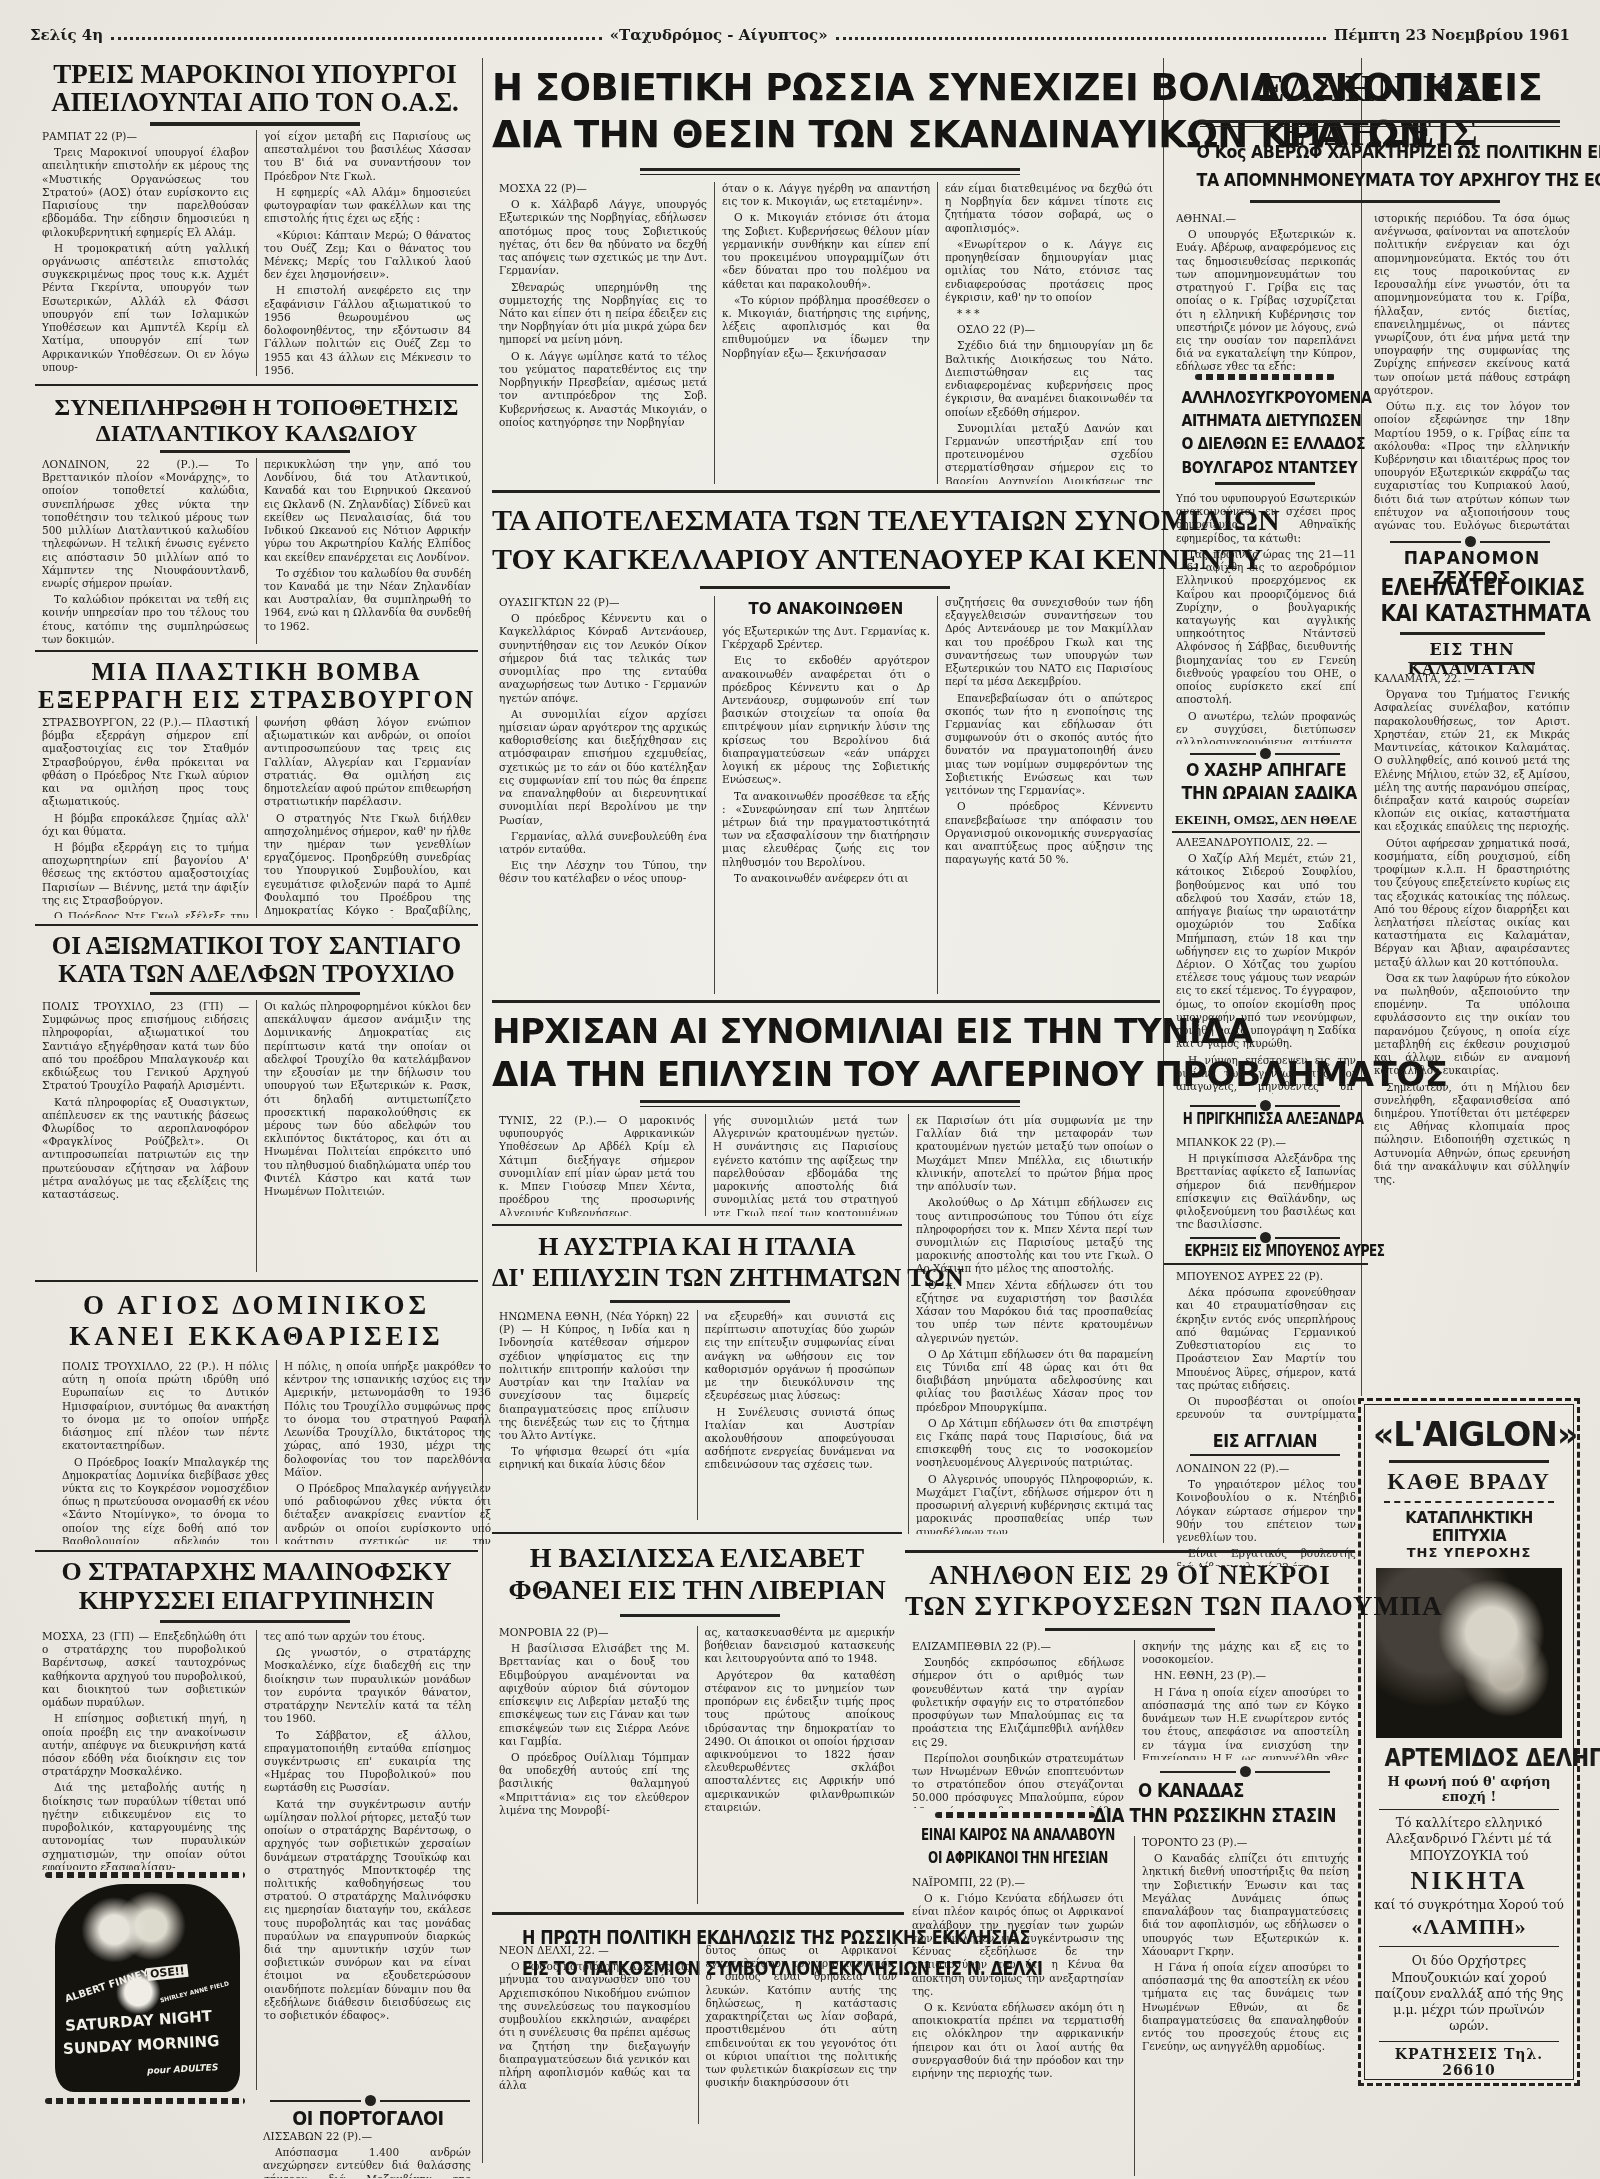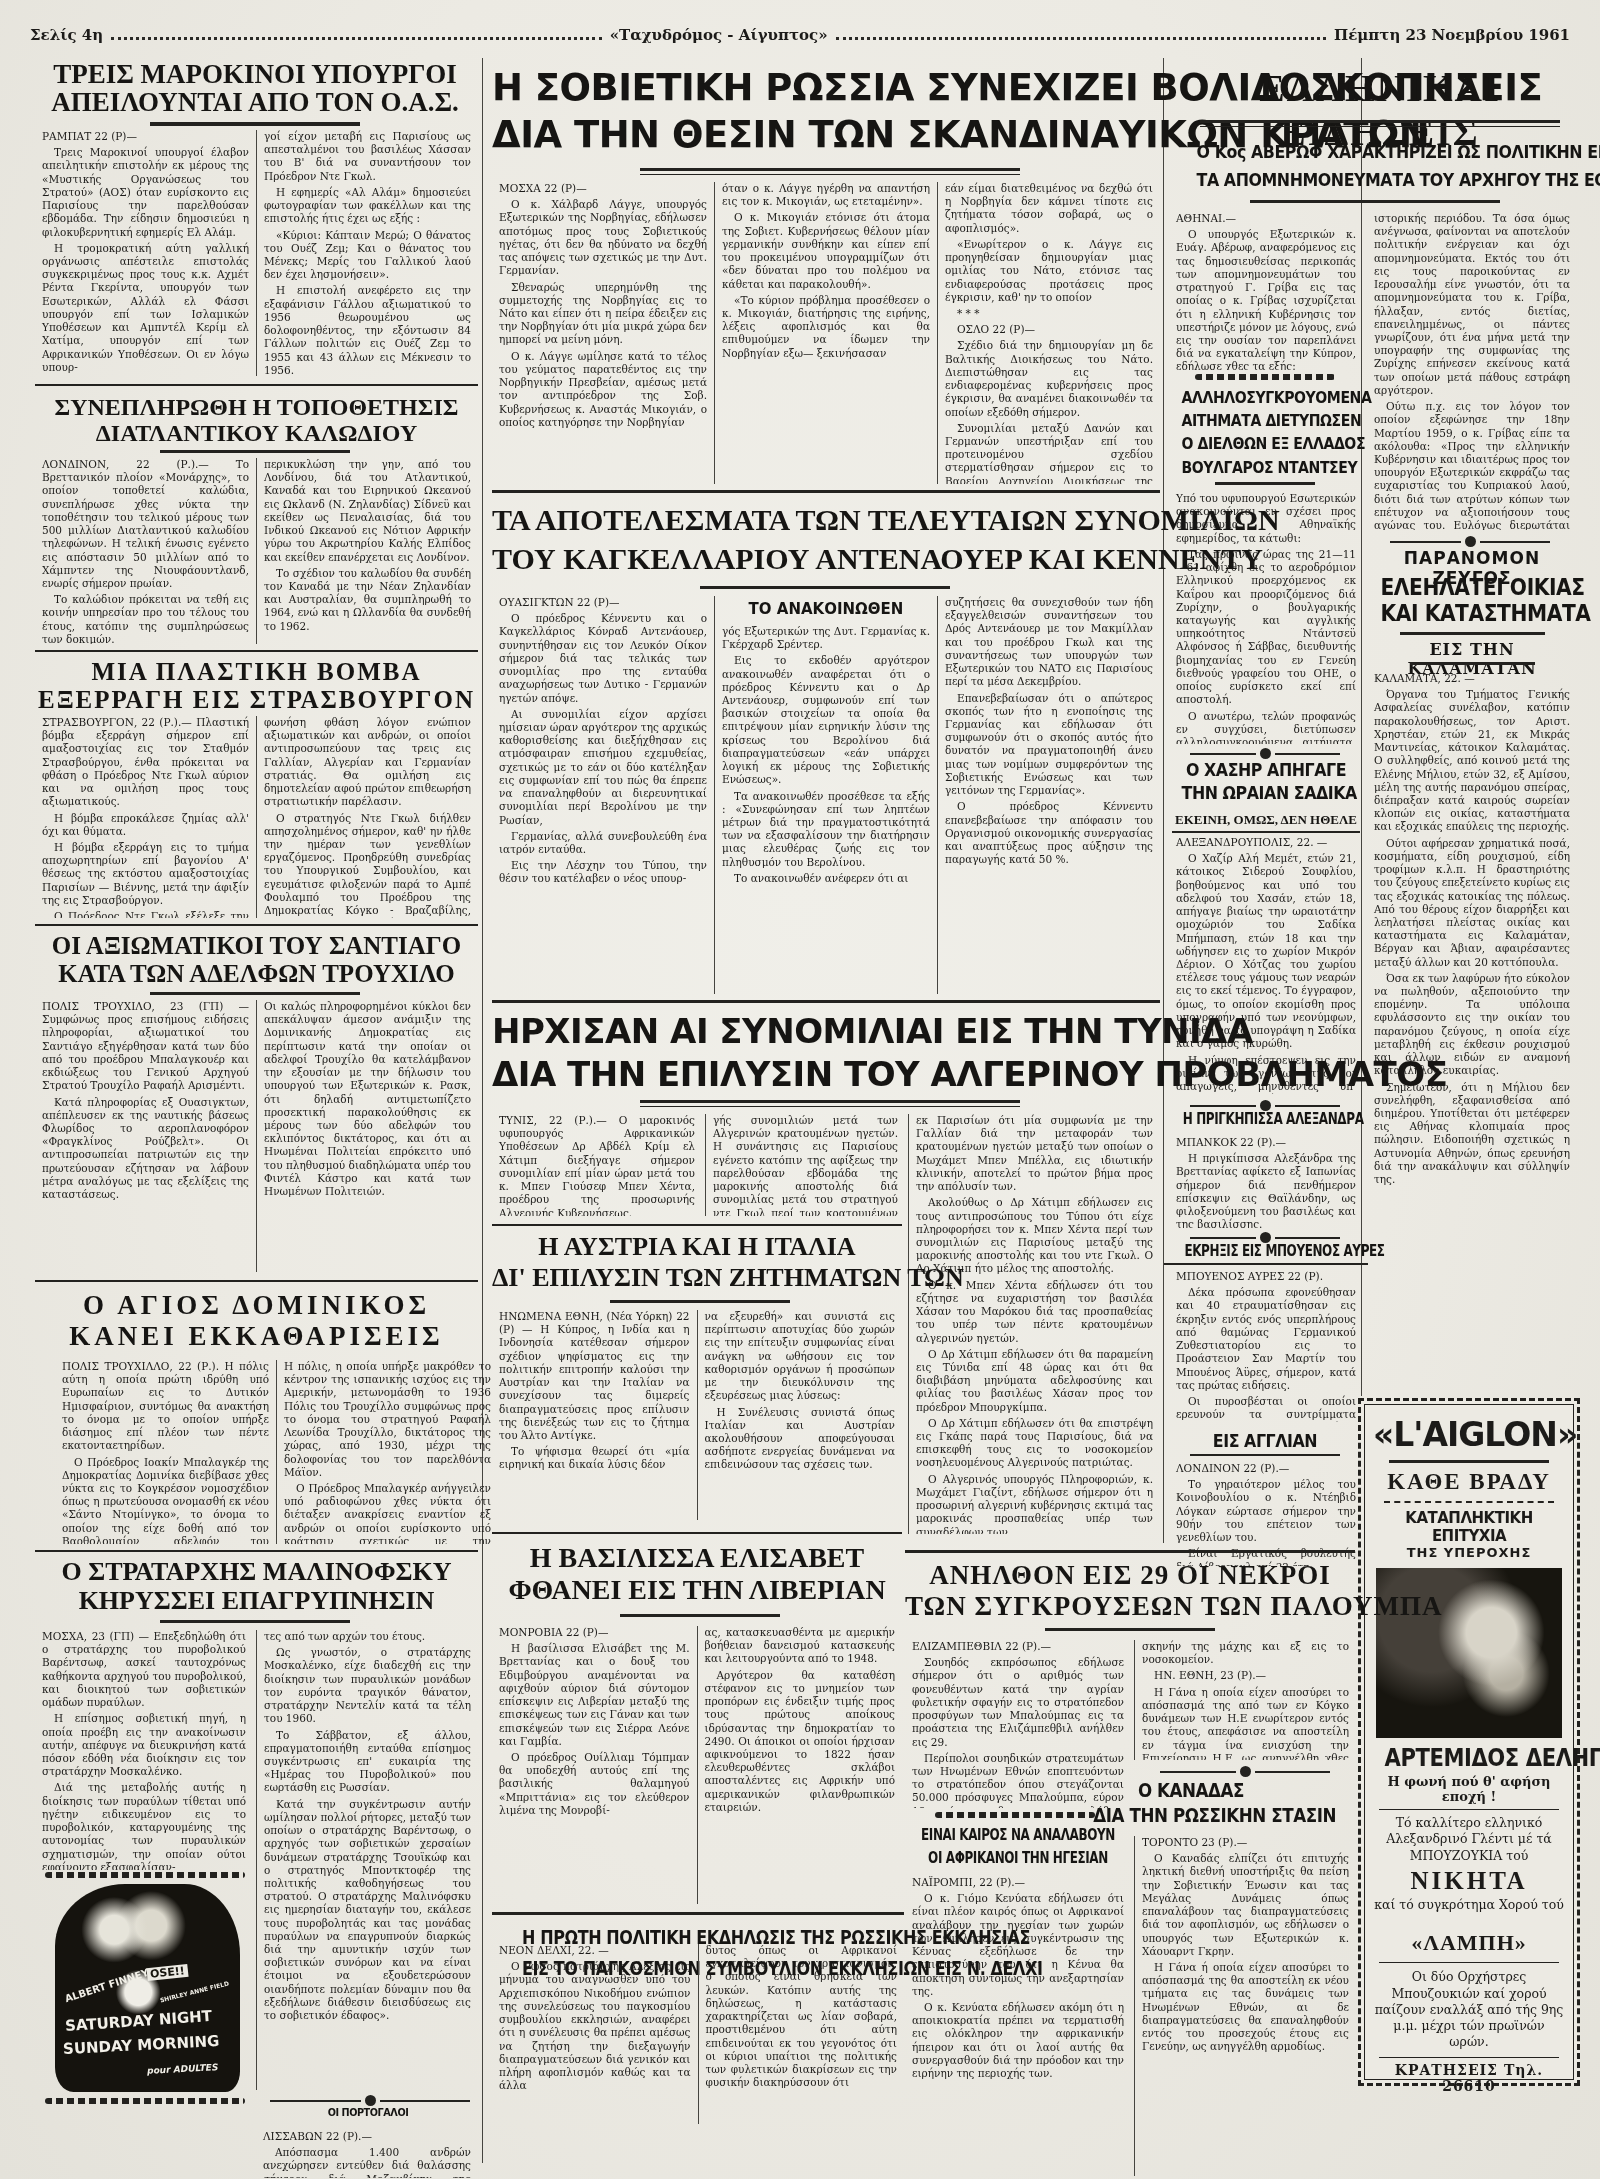--- a/index.html
+++ b/index.html
@@ -198,21 +198,21 @@
     <span class="mtxt" style="left:104px; top:104px; font-size:6px; transform:rotate(-14deg);">SHIRLEY ANNE FIELD</span>
     <span class="mtxt" style="left:10px; top:128px; font-size:15px; transform:rotate(-4deg);">SATURDAY NIGHT</span>
     <span class="mtxt" style="left:8px; top:152px; font-size:15px; transform:rotate(-3deg);">SUNDAY MORNING</span>
     <span class="mtxt" style="left:92px; top:180px; font-size:9px; font-style:italic; transform:rotate(-3deg);">pour ADULTES</span>
   </div>
   <div class="abs chain" style="left:45px; top:2098px; width:200px;"></div>
 
   <div class="abs dotdiv" style="left:270px; top:2095px; width:200px;">
       <span class="dotball"></span>
     </div>
-  <div class="abs hl hl-sans squeeze" style="left:262px; top:2106px; width:212px; font-size:11px;">
+  <div class="abs hl hl-sans squeeze" style="left:262px; top:2106px; width:212px; font-size:20px;">
       <div class="hl-line">ΟΙ ΠΟΡΤΟΓΑΛΟΙ</div>
     </div>
   <div class="abs bodytext" style="left:256px; top:2130px; width:222px; height:48px; padding:0 7px; box-sizing:border-box; text-align:justify; overflow:hidden;">
       <p class="para">ΛΙΣΣΑΒΩΝ 22 (Ρ).—</p>
       <p class="para">Απόσπασμα 1.400 ανδρών ανεχώρησεν εντεύθεν διά θαλάσσης σήμερον διά Μοζαμβίκην της πορτογαλλικής Ανατ. Αφρικής.</p>
     </div>
 
   <div class="abs hl hl-sans" style="left:492px; top:64px; width:668px; font-size:37px; line-height:1.28;">
       <div class="hl-line">Η ΣΟΒΙΕΤΙΚΗ ΡΩΣΣΙΑ ΣΥΝΕΧΙΖΕΙ ΒΟΛΙΔΟΣΚΟΠΗΣΕΙΣ</div>
       <div class="hl-line">ΔΙΑ ΤΗΝ ΘΕΣΙΝ ΤΩΝ ΣΚΑΝΔΙΝΑΥΙΚΩΝ ΚΡΑΤΩΝ</div>
@@ -456,21 +456,21 @@
     <div class="hl-sans" style="font-weight:bold; font-size:13px; letter-spacing:1px;">ΤΗΣ ΥΠΕΡΟΧΗΣ</div>
     <div class="adphoto" style="width:186px; height:170px; margin:8px auto 6px;"></div>
     <div class="hl-sans squeeze" style="font-weight:bold; font-size:24px;">
         <span class="hl-line">ΑΡΤΕΜΙΔΟΣ ΔΕΛΗΓΙΩΡΓΗ</span>
       </div>
     <div style="font-size:13px; font-weight:bold; margin-top:2px;">Η φωνή πού θ' αφήση εποχή !</div>
     <div class="hrule" style="width:180px; height:1px; margin:5px auto;"></div>
     <div style="font-size:12.5px; line-height:1.3;">Τό καλλίτερο ελληνικό Αλεξανδρινό Γλέντι μέ τά ΜΠΟΥΖΟΥΚΙΑ τού</div>
     <div style="font-family:'Liberation Serif',serif; font-weight:bold; font-size:25px; letter-spacing:3px; margin-top:3px;">ΝΙΚΗΤΑ</div>
     <div style="font-size:12.5px; line-height:1.25; margin-top:2px;">καί τό συγκρότημα Χορού τού</div>
-    <div style="font-family:'Liberation Serif',serif; font-weight:bold; font-size:22px; letter-spacing:1px; margin-top:18px;">«ΛΑΜΠΗ»</div>
+    <div style="font-family:'Liberation Serif',serif; font-weight:bold; font-size:22px; letter-spacing:1px; margin-top:2px;">«ΛΑΜΠΗ»</div>
     <div class="hrule" style="width:180px; height:1px; margin:6px auto;"></div>
     <div style="font-size:12.5px; line-height:1.3;">Οι δύο Ορχήστρες Μπουζουκιών καί χορού παίζουν εναλλάξ από τής 9ης μ.μ. μέχρι τών πρωϊνών ωρών.</div>
     <div class="hrule" style="width:180px; height:1px; margin:6px auto 4px;"></div>
     <div style="font-size:14px; font-weight:bold; letter-spacing:1px;">ΚΡΑΤΗΣΕΙΣ Τηλ. 26610</div>
   </div>
 
   <div class="abs hrule" style="left:905px; top:1550px; width:450px; height:3px;"></div>
   <div class="abs hl hl-serif" style="left:905px; top:1560px; width:450px; font-size:27px; line-height:1.15; letter-spacing:1px;">
       <div class="hl-line">ΑΝΗΛΘΟΝ ΕΙΣ 29 ΟΙ ΝΕΚΡΟΙ</div>
       <div class="hl-line">ΤΩΝ ΣΥΓΚΡΟΥΣΕΩΝ ΤΩΝ ΠΑΛΟΥΜΠΑ</div>

